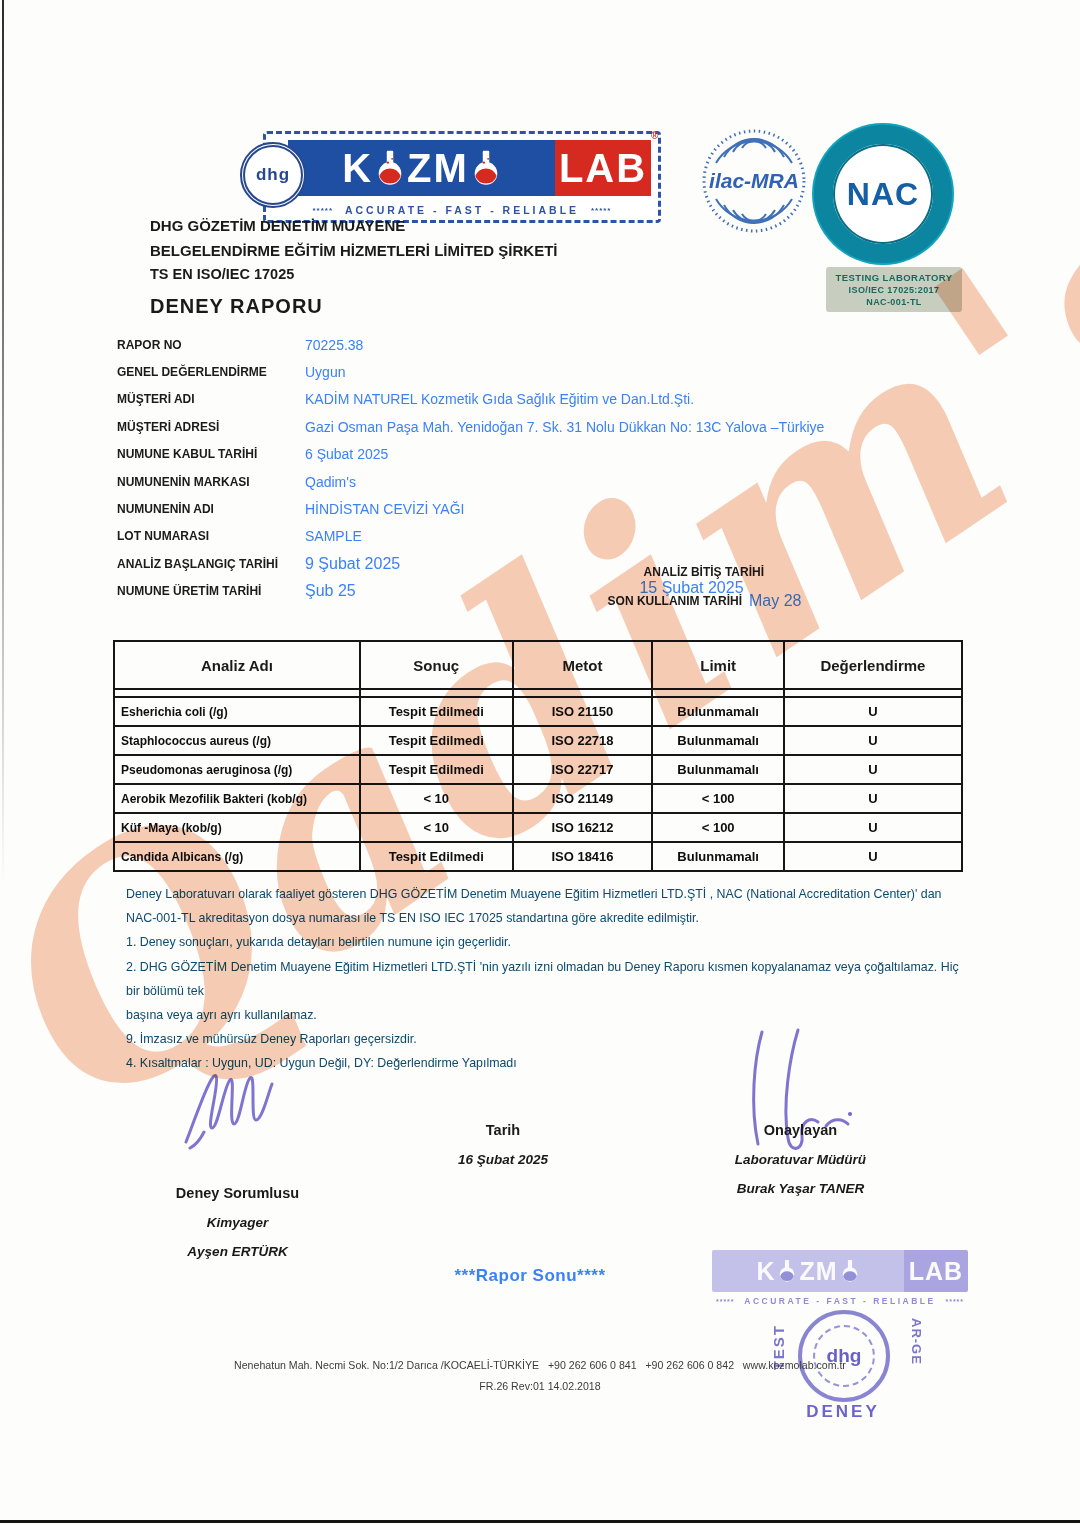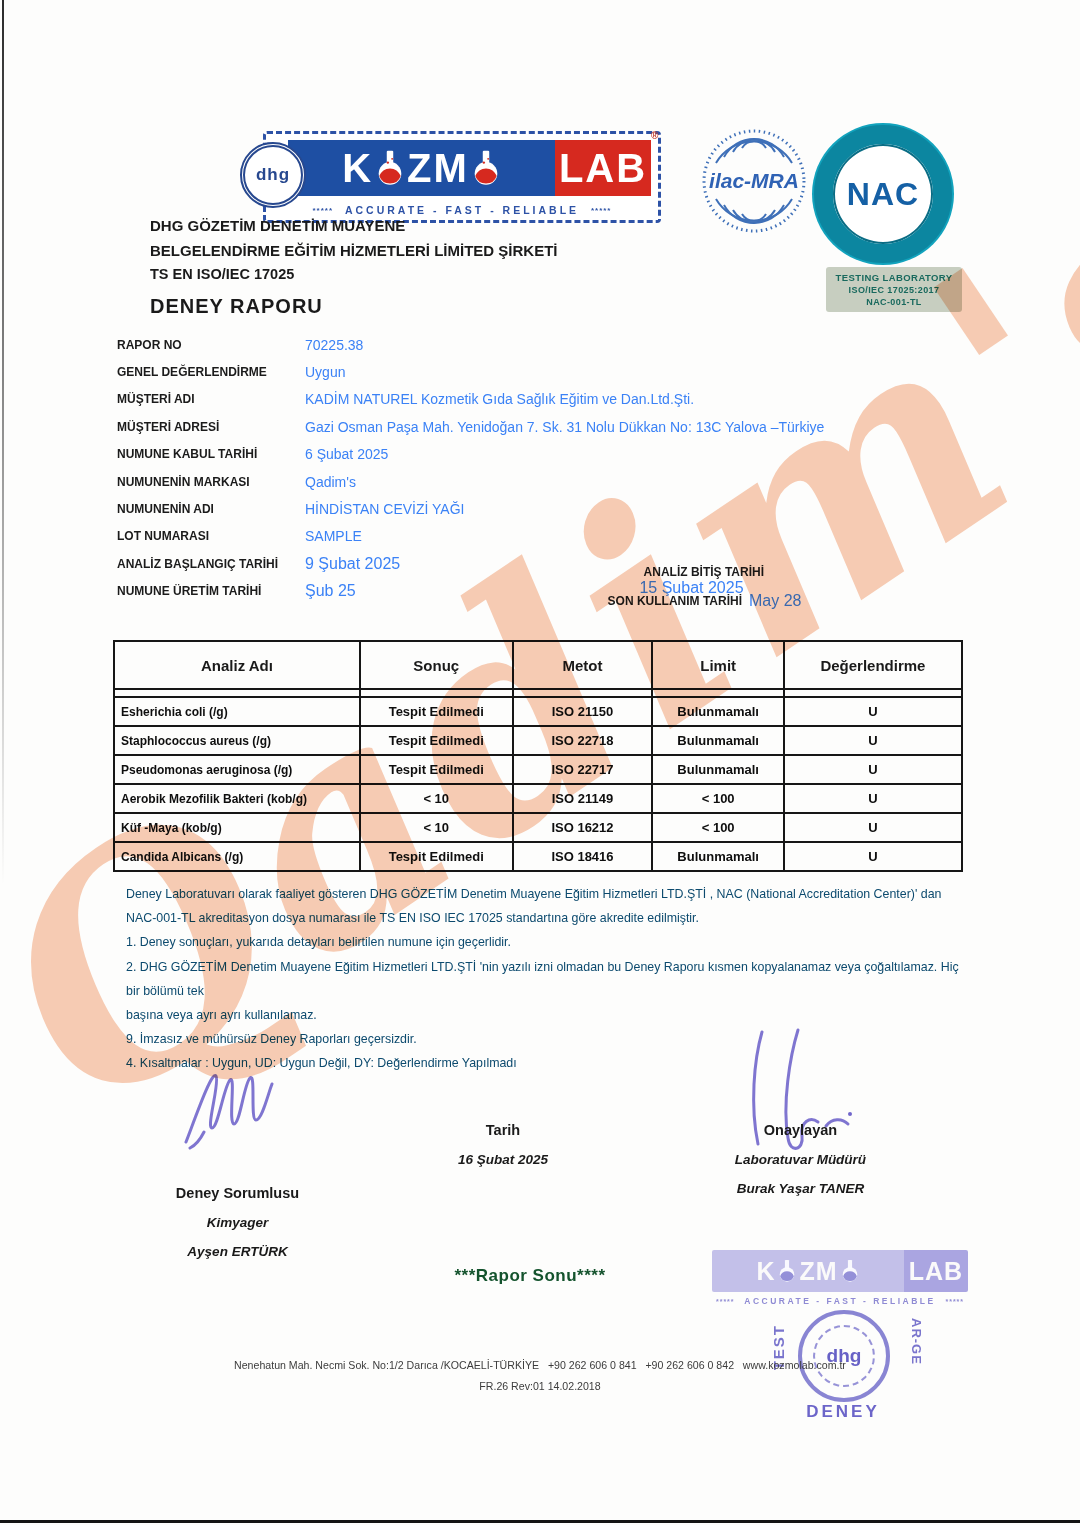--- a/index.html
+++ b/index.html
@@ -71,21 +71,21 @@
   .sig-left{left:178px;top:1040px;}
   .sig-right{left:724px;top:1026px;}
   .sig-block{position:absolute;text-align:center;}
   .sig-block .role{font-weight:bold;font-size:14.5px;}
   .sig-block .title,.sig-block .name{font-weight:bold;font-style:italic;font-size:13.5px;margin-top:14px;}
   .sig-b-left{left:130px;top:1185px;width:215px;}
   .sig-b-center{left:398px;top:1122px;width:210px;}
   .sig-b-right{left:688px;top:1122px;width:225px;}
 
   .report-end{position:absolute;left:350px;top:1266px;width:360px;text-align:center;
-              color:#14532d;font-weight:bold;font-size:17px;letter-spacing:.5px;}
+              color:#3b82f6;font-weight:bold;font-size:17px;letter-spacing:.5px;}
 
   
   .stamp-logo{position:absolute;left:712px;top:1250px;width:256px;opacity:.85;}
   .s-bar{display:flex;height:42px;border-radius:2px;overflow:hidden;}
   .s-blue{flex:1;background:rgba(128,122,212,.55);display:flex;align-items:center;justify-content:center;gap:2px;}
   .s-red{width:64px;background:rgba(128,122,212,.78);display:flex;align-items:center;justify-content:center;}
   .s-letter{color:#fbfafa;font-weight:bold;font-size:25px;letter-spacing:1px;}
   .stamp-logo .flask{width:18px;height:26px;}
   .stamp-logo .f-body{fill:rgba(252,252,255,.95);}
   .stamp-logo .f-liquid{fill:rgba(118,112,205,.9);}

